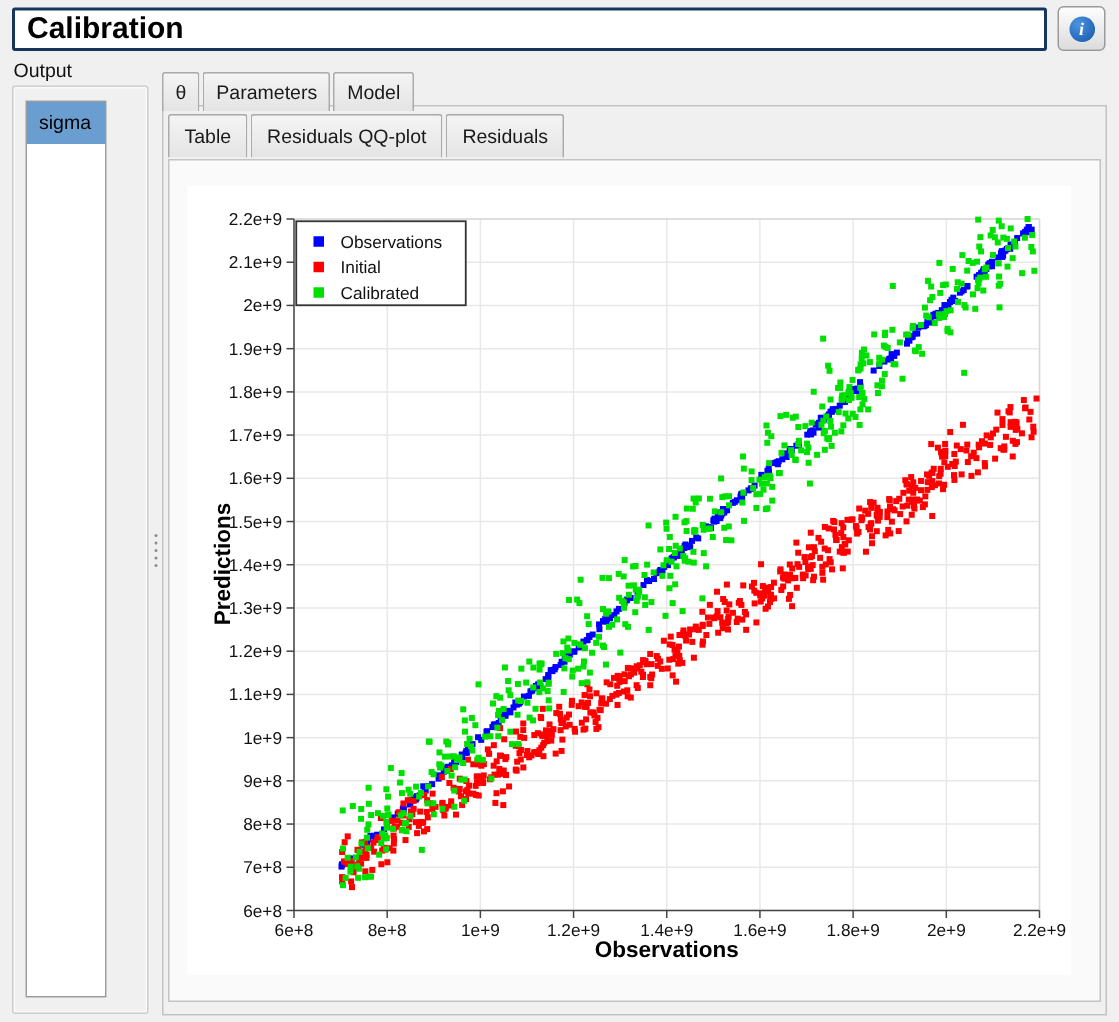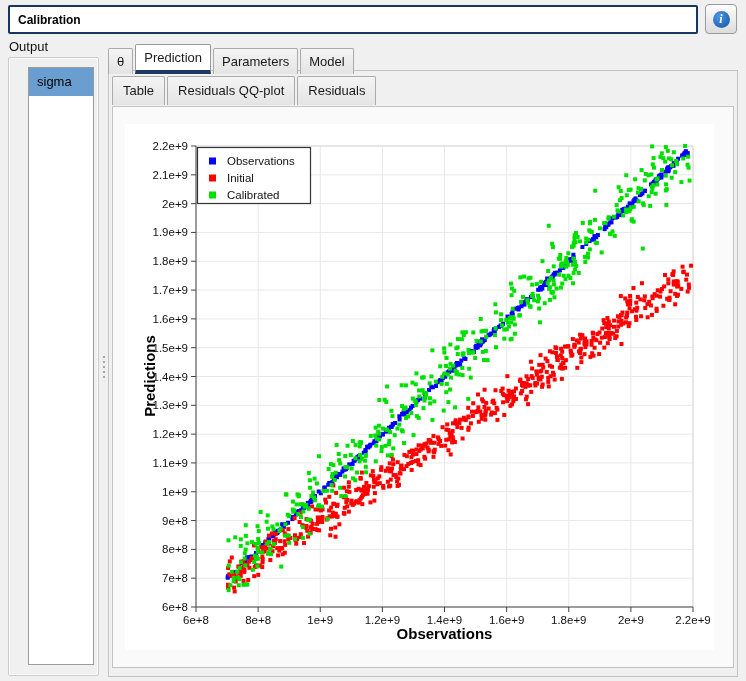--- a/index.html
+++ b/index.html
@@ -2,33 +2,33 @@
 <html><head>
 <meta charset="utf-8">
 <style>
   html,body{margin:0;padding:0;background:#f0f0f0;}
   .page{position:relative;width:746px;height:681px;background:#f0f0f0;
         font-family:"Liberation Sans",sans-serif;color:#111;overflow:hidden;}
 
   
   .title-input{position:absolute;left:8px;top:5px;width:690px;height:29px;box-sizing:border-box;
     border:2px solid #17365d;border-radius:2px;background:#fff;font-family:"Liberation Sans",sans-serif;
-    font-weight:bold;font-size:12px;padding:0 8px;color:#000;outline:none;}
+    font-weight:bold;font-size:20px;padding:0 8px;color:#000;outline:none;}
   .info-btn{position:absolute;left:705px;top:4px;width:32px;height:30px;box-sizing:border-box;
     border:1px solid #9a9a9a;border-radius:4px;background:linear-gradient(#fdfdfd,#dcdcdc);
     display:flex;align-items:center;justify-content:center;cursor:pointer;}
   .info-ic{width:17px;height:17px;border-radius:50%;background:radial-gradient(circle at 35% 30%,#4d94e0,#1255a8);
     color:#fff;font-family:"Liberation Serif",serif;font-weight:bold;font-style:italic;font-size:12px;
     display:flex;align-items:center;justify-content:center;}
 
   
   .output-label{position:absolute;left:9px;top:39px;font-size:13px;text-align:center;}
   .groupbox{position:absolute;left:8px;top:57px;width:91px;height:619px;box-sizing:border-box;
     border:1px solid #cdcdcd;border-radius:2px;box-shadow:inset 0 0 0 1px #fbfbfb;}
-  .listbox{position:absolute;left:28px;top:67px;width:66px;height:598px;box-sizing:border-box;
+  .listbox{position:absolute;left:17px;top:67px;width:54px;height:598px;box-sizing:border-box;
     background:#fff;border:1px solid #9b9b9b;overflow:hidden;}
   .list-item{height:28px;line-height:28px;padding:0 8px;font-size:13px;}
   .list-item.sel{background:#6a9ed1;color:#000;}
 
   
   .splitter{position:absolute;left:100px;top:57px;width:7px;height:619px;cursor:col-resize;
     display:flex;flex-direction:column;align-items:center;justify-content:center;gap:3px;}
   .splitter i{width:2px;height:2px;border-radius:50%;background:#8b8b8b;}
 
   
@@ -78,21 +78,20 @@
       <i></i>
       <i></i>
       <i></i>
       <i></i>
   </div>
 
   <div class="pane1"></div>
 
   <div class="tabbar1">
     <div class="tab">θ</div>
-    <div class="tab active">Prediction</div>
     <div class="tab">Parameters</div>
     <div class="tab">Model</div>
   </div>
 
   <div class="pane2"></div>
 
   <div class="tabbar2">
     <div class="tab">Table</div>
     <div class="tab">Residuals QQ-plot</div>
     <div class="tab">Residuals</div>

